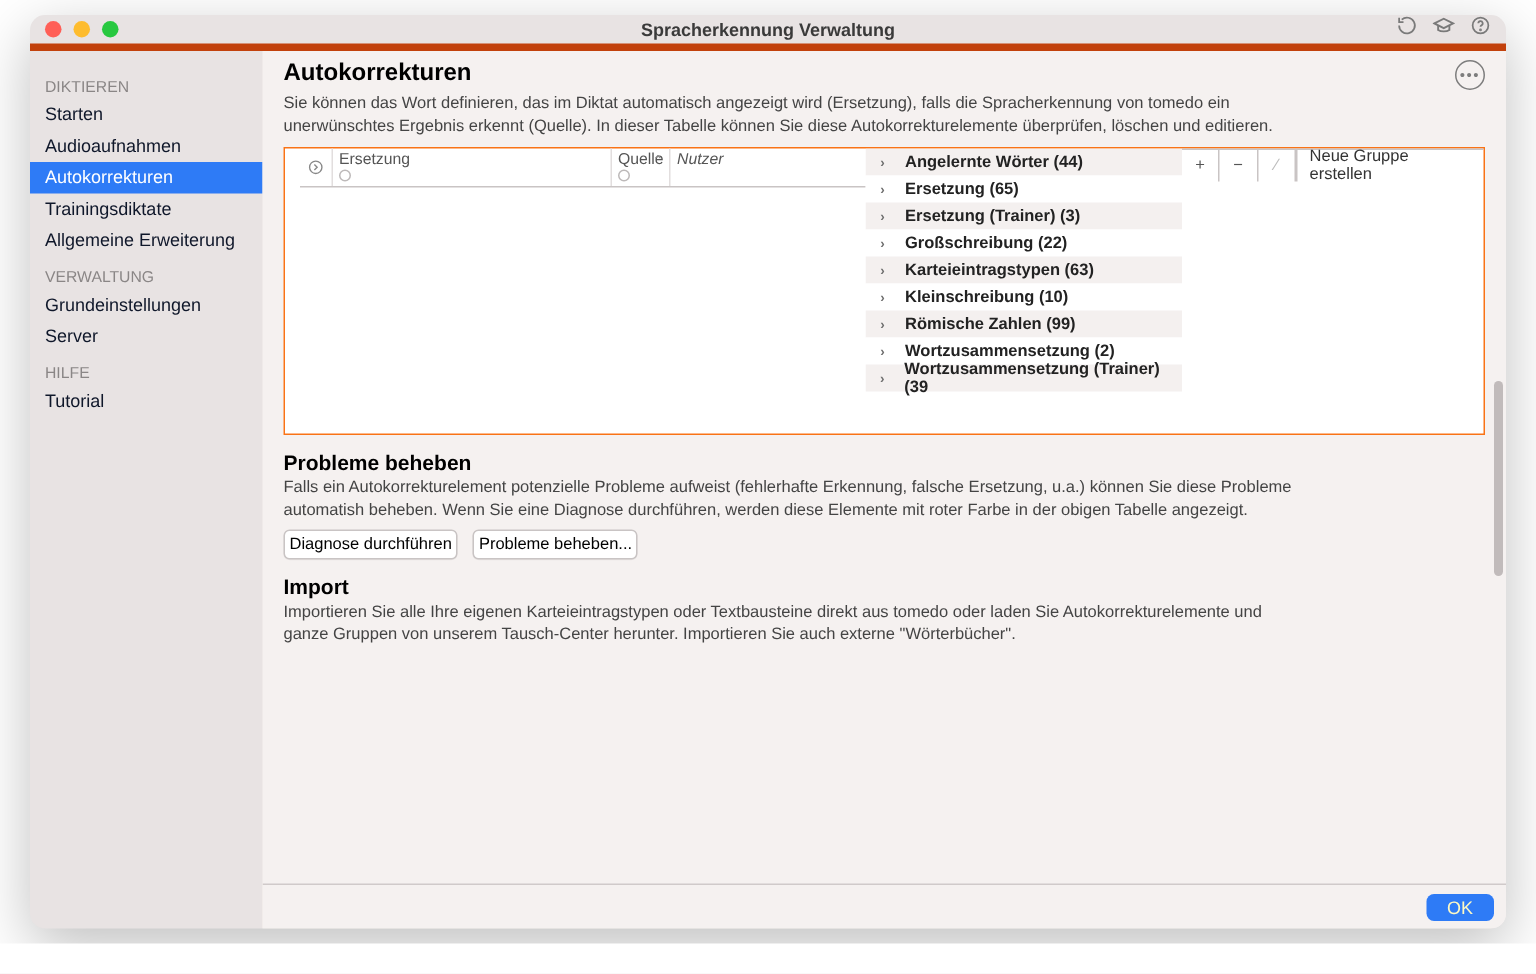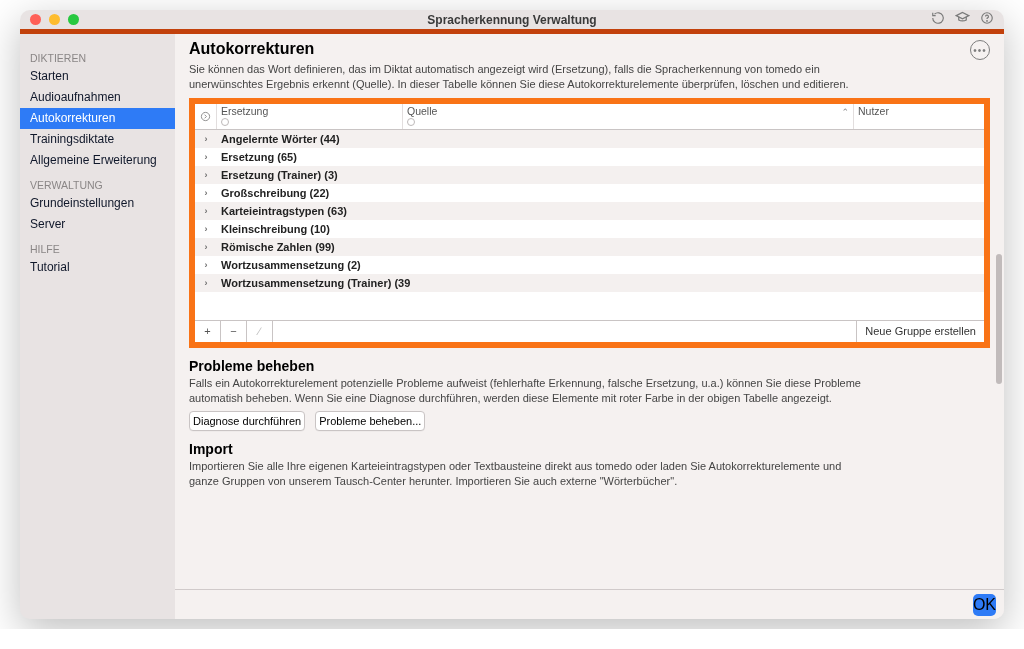--- a/index.html
+++ b/index.html
@@ -85,37 +85,37 @@
     margin-left:auto;
     padding-left:10px;
   }
   .actions-icon {
     width: 20px; height: 20px; border: 1.3px solid #7d7d7d;
     border-radius: 50%; display:flex; align-items:center; justify-content:center;
     font-size:10px; color:#7d7d7d; letter-spacing:1px;
   }
   
   .table-wrap {
-    border: 6px solid #f97316;
+    border: 1px solid #f97316;
     background: #fff;
-    display:flex; flex-direction:column;
+    display:flex; flex-direction:row;padding-left:10px;
   }
   .table-header {
     display:flex; height:26px; border-bottom:1px solid #c9c4c4;
     font-size:10.5px; color:#555;
     align-items:stretch;
   }
   .col-expand { width:22px; border-right:1px solid #e2dede; display:flex;align-items:center;justify-content:center;}
   .col {
     border-right:1px solid #e2dede;
     position:relative;
     display:flex; flex-direction:column; justify-content:flex-start;
     padding: 1px 4px 0 4px;
   }
-  .col:last-child { border-right:none;}
+  .col:last-child { border-right:none;font-style:italic;}
   .col .sub-indicator {
     width:8px;height:8px;border:1px solid #bdb9b9;border-radius:50%;
     margin-top:1px;
   }
   .col-er { flex: 0 0 186px;}
   .col-q  { flex: 1 1 auto;}
   .col-nut{ flex: 0 0 130px;}
   .sort-caret {
     position:absolute; right:4px; top:3px; font-size:9px; color:#888;
   }
@@ -161,22 +161,22 @@
   }
   .btn-row { display:flex; gap:10px; margin-top:6px;}
   
   .bottom-bar {
     height:30px; border-top:1px solid #d0caca;
     display:flex; align-items:center; justify-content:flex-end;
     padding: 0 8px;
     background:#f5f1f0;
   }
   .ok-btn {
-    background:#2e7bf6; color:#000000; border:none;
-    border-radius:5px; padding:2px 0; font-size:16px; font-weight:500;
+    background:#2e7bf6; color:#fef9c3; border:none;
+    border-radius:5px; padding:2px 14px; font-size:12px; font-weight:500;
     cursor:default;
   }
   
   .main::after {
     content:""; position:absolute; right:2px; top:220px; width:6px; height:130px;
     background:#c1bbbb; border-radius:3px;
   }
 </style>
 </head>
 <body>

